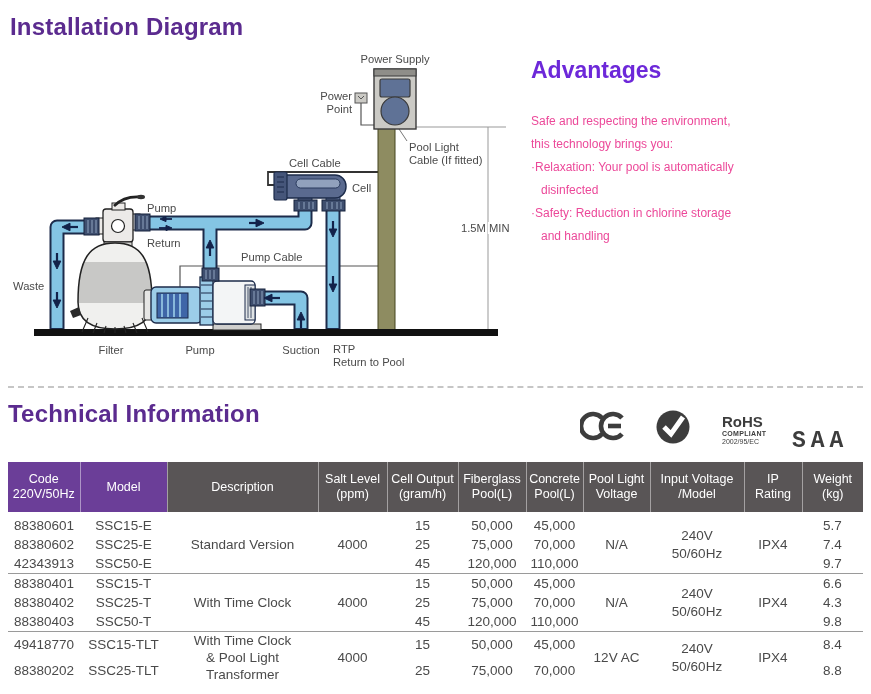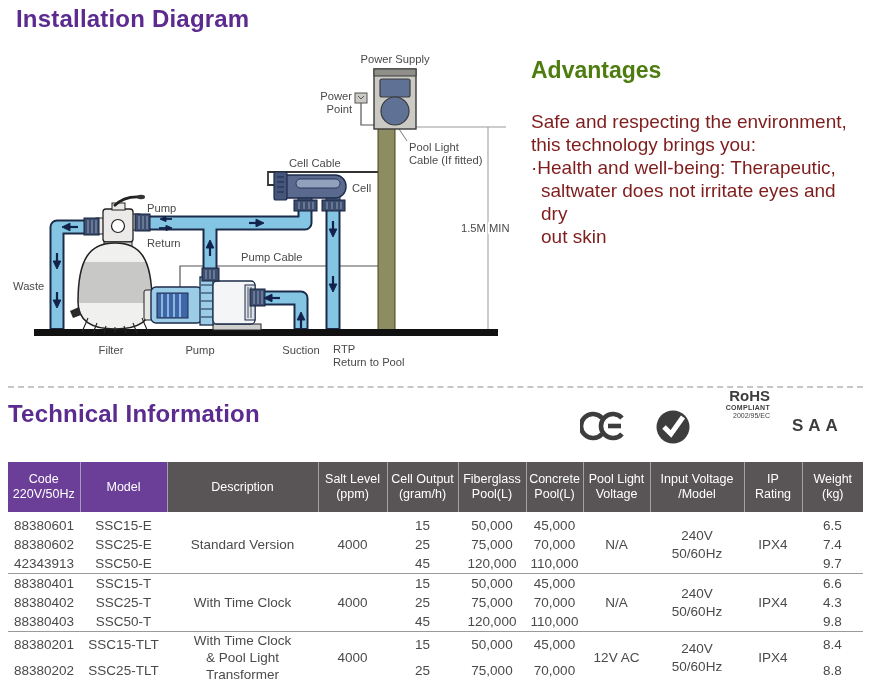--- a/index.html
+++ b/index.html
@@ -1,38 +1,38 @@
 <!DOCTYPE html>
 <html><head>
 <meta charset="utf-8">
 <style>
   html,body{margin:0;padding:0;background:#fff;}
   body{font-family:"Liberation Sans","DejaVu Sans",sans-serif;}
   .page{position:relative;width:871px;height:694px;background:#fff;overflow:hidden;}
   .title{position:absolute;margin:0;font-size:24px;font-weight:bold;color:#5b2b8f;letter-spacing:.2px;}
-  .title.install{left:10px;top:5px;margin-left:6px;}
+  .title.install{left:10px;top:13px;}
   .title.tech{left:8px;top:400px;}
   .diagram{position:absolute;left:0;top:48px;}
   .diagram text{font-family:"Liberation Sans","DejaVu Sans",sans-serif;font-size:11.2px;fill:#4a4a4a;}
   .advantages{position:absolute;left:531px;top:57px;width:336px;}
-  .adv-title{margin:0 0 26px 0;font-size:23px;font-weight:bold;color:#4d7c0f;}
-  .adv-text{font-size:19px;line-height:23px;color:#7f1d1d;}
+  .adv-title{margin:0 0 26px 0;font-size:23px;font-weight:bold;color:#6d28d9;}
+  .adv-text{font-size:12px;line-height:23px;color:#ec4899;}
   .pre{white-space:pre-line;}
   .adv-intro{margin:0;}
   .bullet{padding-left:10px;text-indent:-10px;}
   .bullet::before{content:"\00B7 ";}
   .divider{position:absolute;left:8px;top:386px;width:855px;border-top:2px dashed #c6c6c6;}
   .certs div{color:#3d3d3d;}
   .cert-ce{position:absolute;left:580px;top:411px;}
   .cert-ctick{position:absolute;left:654px;top:408px;}
-  .cert-rohs{position:absolute;left:722px;top:388px;width:48px;text-align:right;line-height:1;}
+  .cert-rohs{position:absolute;left:722px;top:414px;width:48px;text-align:left;line-height:1;}
   .rohs-main{font-size:15px;font-weight:bold;}
   .rohs-sub{font-size:7px;font-weight:bold;letter-spacing:.3px;margin-top:1px;}
   .rohs-dir{font-size:7px;color:#999;margin-top:1px;}
-  .cert-saa{position:absolute;left:792px;top:416px;font-size:17px;font-weight:bold;letter-spacing:5px;color:#3d3d3d;}
+  .cert-saa{position:absolute;left:792px;top:428px;font-size:23px;font-weight:bold;letter-spacing:5px;color:#3d3d3d;font-family:Liberation Mono, monospace;}
   .tech-table{position:absolute;left:8px;top:462px;width:855px;border-collapse:collapse;table-layout:fixed;font-size:13.5px;color:#4a4a4a;}
   .tech-table th{height:50px;background:#595556;color:#fff;font-weight:normal;font-size:12.5px;line-height:15px;white-space:pre-line;vertical-align:middle;border-right:1px solid rgba(255,255,255,.45);border-bottom:4px solid #fff;padding:0 2px;}
   .tech-table th:last-child{border-right:none;margin-top:12px;}
   .tech-table th.purple{background:#6b3e98;}
   .tech-table td{text-align:center;height:19px;line-height:19px;padding:0 2px;vertical-align:middle;}
   .tech-table tr.gsep td{border-top:1px solid #9a9a9a;}
   .tech-table td.desc{white-space:pre-line;line-height:17px;}
   .tech-table td.involt{white-space:pre-line;line-height:18px;}
 </style>
 </head>
@@ -223,23 +223,24 @@
     <text x="301" y="354" text-anchor="middle">Suction</text>
     <text x="333" y="353">RTP</text>
     <text x="333" y="366">Return to Pool</text>
   </svg>
 
   <div class="advantages">
     <h2 class="adv-title">Advantages</h2>
     <div class="adv-text">
       <p class="adv-intro pre">Safe and respecting the environment,
 this technology brings you:</p>
-      <div class="bullet pre">Health and well-being: Therapeutic,
-saltwater does not irritate eyes and dry
-out skin</div>
+      <div class="bullet pre">Relaxation: Your pool is automatically
+disinfected</div>
+      <div class="bullet pre">Safety: Reduction in chlorine storage
+and handling</div>
     </div>
   </div>
 
   <div class="divider"></div>
 
   <h1 class="title tech">Technical Information</h1>
 
   <div class="certs">
     <svg class="cert-ce" width="48" height="30" viewBox="0 0 48 30">
       <g fill="none" stroke="#3d3d3d" stroke-width="4.6">
@@ -305,21 +306,21 @@
         <td>SSC15-E</td>
         <td class="desc" rowspan="3">Standard Version</td>
         <td rowspan="3">4000</td>
         <td>15</td>
         <td>50,000</td>
         <td>45,000</td>
         <td rowspan="3">N/A</td>
         <td class="involt" rowspan="3">240V
 50/60Hz</td>
         <td rowspan="3">IPX4</td>
-        <td>6.5</td>
+        <td>5.7</td>
       </tr>
       <tr>
         <td>88380602</td>
         <td>SSC25-E</td>
         <td>25</td>
         <td>75,000</td>
         <td>70,000</td>
         <td>7.4</td>
       </tr>
       <tr>
@@ -356,21 +357,21 @@
       <tr>
         <td>88380403</td>
         <td>SSC50-T</td>
         <td>45</td>
         <td>120,000</td>
         <td>110,000</td>
         <td>9.8</td>
       </tr>
 
       <tr class="gsep">
-        <td>88380201</td>
+        <td>49418770</td>
         <td>SSC15-TLT</td>
         <td class="desc" rowspan="2">With Time Clock
 &amp; Pool Light Transformer</td>
         <td rowspan="2">4000</td>
         <td>15</td>
         <td>50,000</td>
         <td>45,000</td>
         <td rowspan="2">12V AC</td>
         <td class="involt" rowspan="2">240V
 50/60Hz</td>

